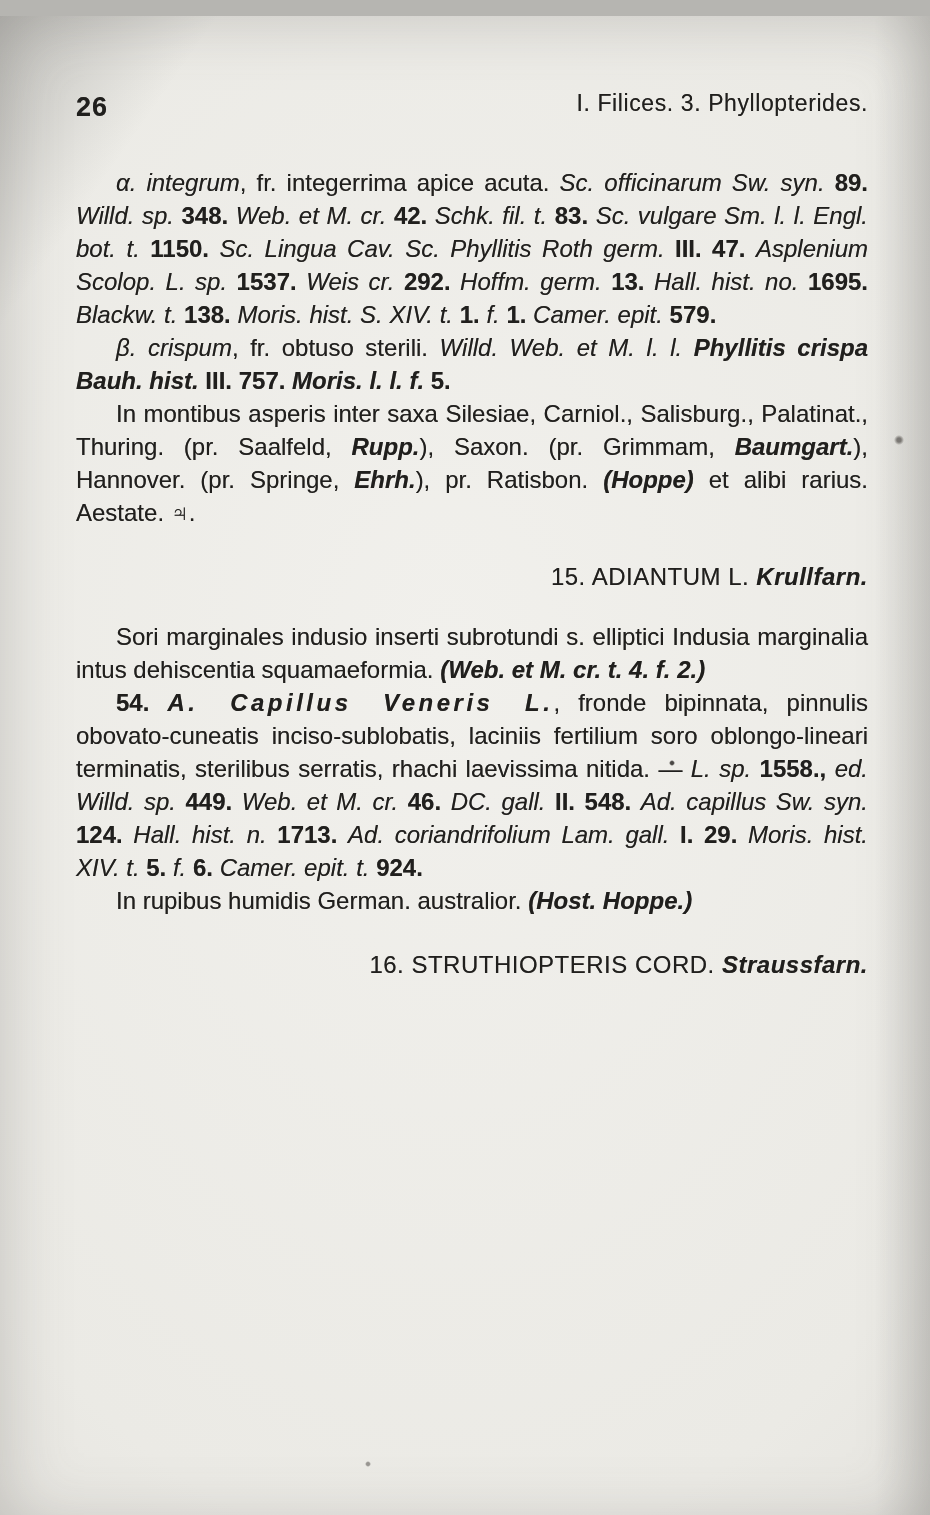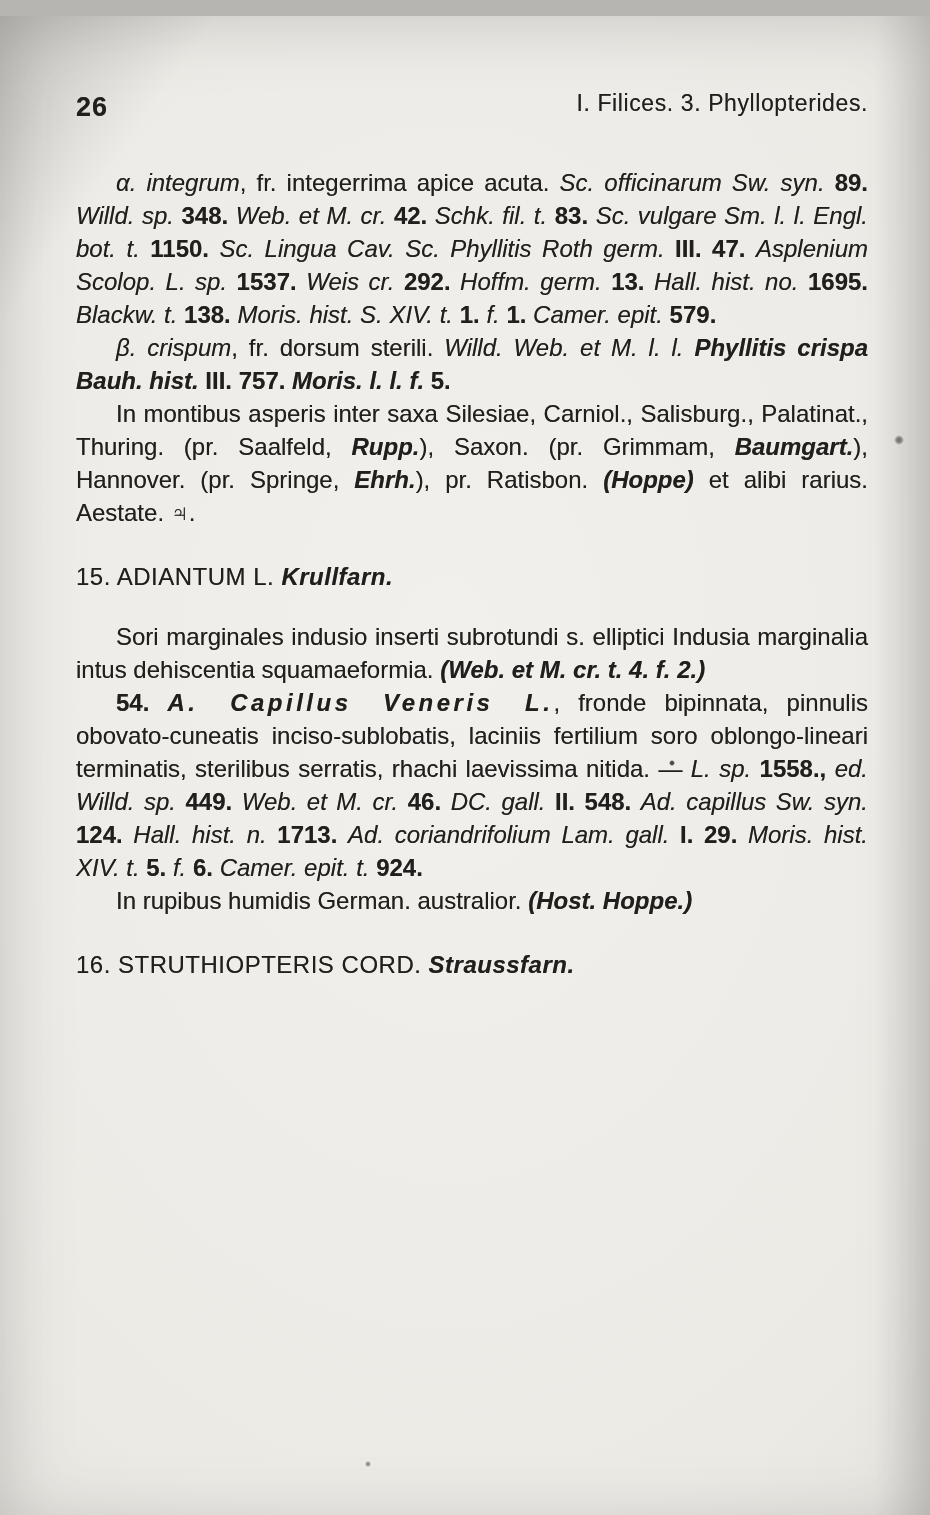--- a/index.html
+++ b/index.html
@@ -34,42 +34,42 @@
     display:block; text-align:right;
     font-size:23px; letter-spacing:.6px;
   }
   .paragraph {
     font-size:24px; line-height:33px;
     text-align:justify;
     margin:0;
   }
   .paragraph.indent { text-indent:40px; }
   .heading {
-    text-align:left;
+    text-align:right;
     font-weight:normal;
     font-size:24px; line-height:33px;
     margin:31px 0 27px 0;
     letter-spacing:.5px;
   }
   .it { font-style:italic; }
   .bd { font-weight:bold; }
   .spaced { letter-spacing:3.5px; word-spacing:10px; }
 </style>
 </head>
 <body>
 
 <div class="page">
   <div class="inner">
     <div class="page-header">
       <span class="page-number">26</span>
       <span class="running-header">I. Filices. 3. Phyllopterides.</span>
     </div>
     <main>
         <p class="paragraph indent"><span class="it">α. integrum</span><span>, fr. integerrima apice acuta.  </span><span class="it">Sc. officinarum Sw. syn.</span><span class="bd"> 89.  </span><span class="it">Willd. sp.</span><span class="bd"> 348.  </span><span class="it">Web. et M. cr.</span><span class="bd"> 42.  </span><span class="it">Schk. fil. t.</span><span class="bd"> 83.  </span><span class="it">Sc. vulgare Sm. l. l. Engl. bot. t.</span><span class="bd"> 1150.  </span><span class="it">Sc. Lingua Cav. Sc. Phyllitis Roth germ.</span><span class="bd"> III. 47.  </span><span class="it">Asplenium Scolop. L. sp.</span><span class="bd"> 1537.  </span><span class="it">Weis cr.</span><span class="bd"> 292.  </span><span class="it">Hoffm. germ.</span><span class="bd"> 13.  </span><span class="it">Hall. hist. no.</span><span class="bd"> 1695.  </span><span class="it">Blackw. t.</span><span class="bd"> 138.  </span><span class="it">Moris. hist. S. XIV. t.</span><span class="bd"> 1. </span><span class="it">f.</span><span class="bd"> 1.  </span><span class="it">Camer. epit.</span><span class="bd"> 579.</span></p>
-        <p class="paragraph indent"><span class="it">β. crispum</span><span>, fr. dorsum sterili.  </span><span class="it">Willd. Web. et M. l. l.</span><span> </span><span class="it bd">Phyllitis crispa Bauh. hist.</span><span class="bd"> III. 757.  </span><span class="it bd">Moris. l. l. f.</span><span class="bd"> 5.</span></p>
+        <p class="paragraph indent"><span class="it">β. crispum</span><span>, fr. obtuso sterili.  </span><span class="it">Willd. Web. et M. l. l.</span><span> </span><span class="it bd">Phyllitis crispa Bauh. hist.</span><span class="bd"> III. 757.  </span><span class="it bd">Moris. l. l. f.</span><span class="bd"> 5.</span></p>
         <p class="paragraph indent"><span>In montibus asperis inter saxa Silesiae, Carniol., Salisburg., Palatinat., Thuring. (pr. Saalfeld, </span><span class="it bd">Rupp.</span><span>), Saxon. (pr. Grimmam, </span><span class="it bd">Baumgart.</span><span>), Hannover. (pr. Springe, </span><span class="it bd">Ehrh.</span><span>), pr. Ratisbon. </span><span class="it bd">(Hoppe)</span><span> et alibi rarius. Aestate. ♃.</span></p>
         <h2 class="heading"><span>15. ADIANTUM L. </span><span class="it bd">Krullfarn.</span></h2>
         <p class="paragraph indent"><span>Sori marginales indusio inserti subrotundi s. elliptici Indusia marginalia intus dehiscentia squamaeformia. </span><span class="it bd">(Web. et M. cr. t. 4. f. 2.)</span></p>
         <p class="paragraph indent"><span class="bd">54. </span><span class="it bd spaced">A. Capillus Veneris L.</span><span>, fronde bipinnata, pinnulis obovato-cuneatis inciso-sublobatis, laciniis fertilium soro oblongo-lineari terminatis, sterilibus serratis, rhachi laevissima nitida. — </span><span class="it">L. sp.</span><span class="bd"> 1558., </span><span class="it">ed. Willd. sp.</span><span class="bd"> 449. </span><span class="it">Web. et M. cr.</span><span class="bd"> 46. </span><span class="it">DC. gall.</span><span class="bd"> II. 548. </span><span class="it">Ad. capillus Sw. syn.</span><span class="bd"> 124. </span><span class="it">Hall. hist. n.</span><span class="bd"> 1713. </span><span class="it">Ad. coriandrifolium Lam. gall.</span><span class="bd"> I. 29. </span><span class="it">Moris. hist. XIV. t.</span><span class="bd"> 5. </span><span class="it">f.</span><span class="bd"> 6. </span><span class="it">Camer. epit. t.</span><span class="bd"> 924.</span></p>
         <p class="paragraph indent"><span>In rupibus humidis German. australior. </span><span class="it bd">(Host. Hoppe.)</span></p>
         <h2 class="heading"><span>16. STRUTHIOPTERIS CORD. </span><span class="it bd">Straussfarn.</span></h2>
       </main>
   </div>
 </div>
 

